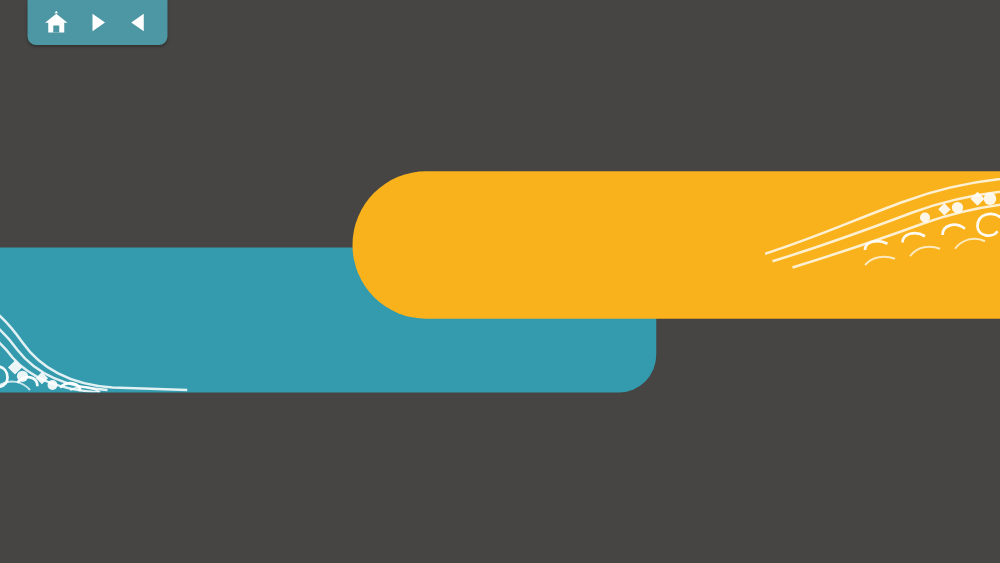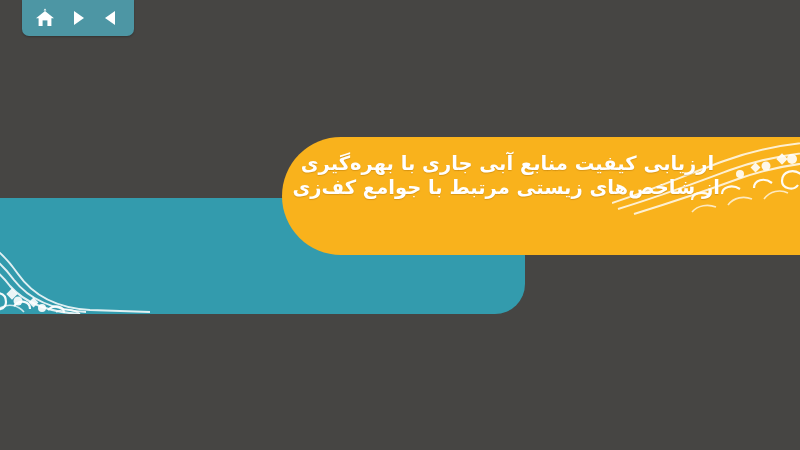--- a/index.html
+++ b/index.html
@@ -176,22 +176,20 @@
       <g fill="none" stroke="#ffffff" stroke-width="1.6" opacity="0.72">
         <path d="M214,48 C206,44 196,46 190,54"></path>
         <path d="M176,56 C168,52 158,54 152,62"></path>
         <path d="M140,62 C132,59 122,60 116,68"></path>
         <path d="M104,70 C96,67 86,68 80,75"></path>
       </g>
     </svg>
   </div>
 
   <div id="title-block">
-    <div class="title-line">ارزیابی کیفیت منابع آبی جاری با بهره‌گیری</div>
-    <div class="title-line">از شاخص‌های زیستی مرتبط با جوامع کف‌زی</div>
   </div>
 
   <div id="navbar">
 
     <button class="nav-btn">
       <span>
         <svg width="20" height="20" viewBox="0 0 20 20" aria-hidden="true">
           <polygon points="14,3 14,17 4,10" fill="#ffffff"></polygon>
         </svg>
       </span>

